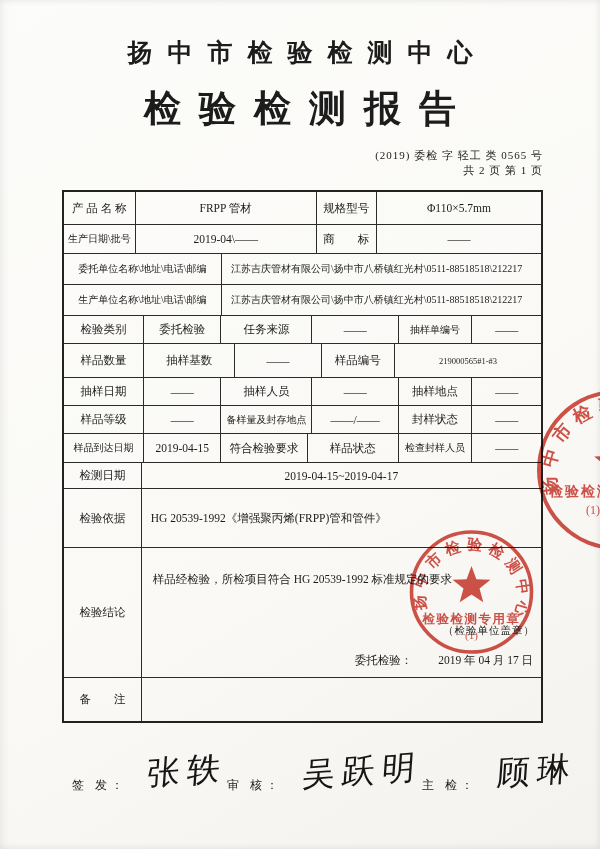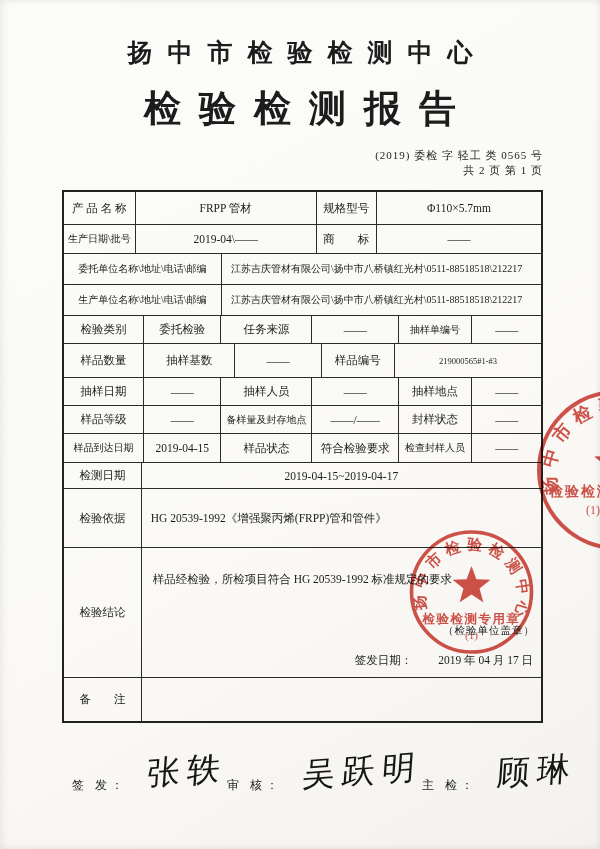--- a/index.html
+++ b/index.html
@@ -149,43 +149,43 @@
       <div class="cell wb">——</div>
       <div class="cell wc small">备样量及封存地点</div>
       <div class="cell wd">——/——</div>
       <div class="cell we">封样状态</div>
       <div class="cell grow last">——</div>
     </div>
 
     <div class="row hr9">
       <div class="cell wa small">样品到达日期</div>
       <div class="cell wb">2019-04-15</div>
+      <div class="cell wd">符合检验要求</div>
       <div class="cell wc">样品状态</div>
-      <div class="cell wd">符合检验要求</div>
       <div class="cell we small">检查封样人员</div>
       <div class="cell grow last">——</div>
     </div>
 
     <div class="row hr10">
       <div class="cell wlab">检测日期</div>
       <div class="cell grow last">2019-04-15~2019-04-17</div>
     </div>
 
     <div class="row hr11">
       <div class="cell wlab">检验依据</div>
       <div class="cell grow last tl">HG 20539-1992《增强聚丙烯(FRPP)管和管件》</div>
     </div>
 
     <div class="row hr12">
       <div class="cell wlab">检验结论</div>
       <div class="cell grow last concl">
         <span class="concl-text">样品经检验，所检项目符合 HG 20539-1992 标准规定的要求</span>
         <span class="seal-note">（检验单位盖章）</span>
         <span class="sign-date">
-          <span>签发日期：</span>
+          <span>委托检验：</span>
           <span>2019 年 04 月 17 日</span>
         </span>
       </div>
     </div>
 
     <div class="row hr13 lastrow">
       <div class="cell wlab">备　　注</div>
     </div>
 
   </div>

